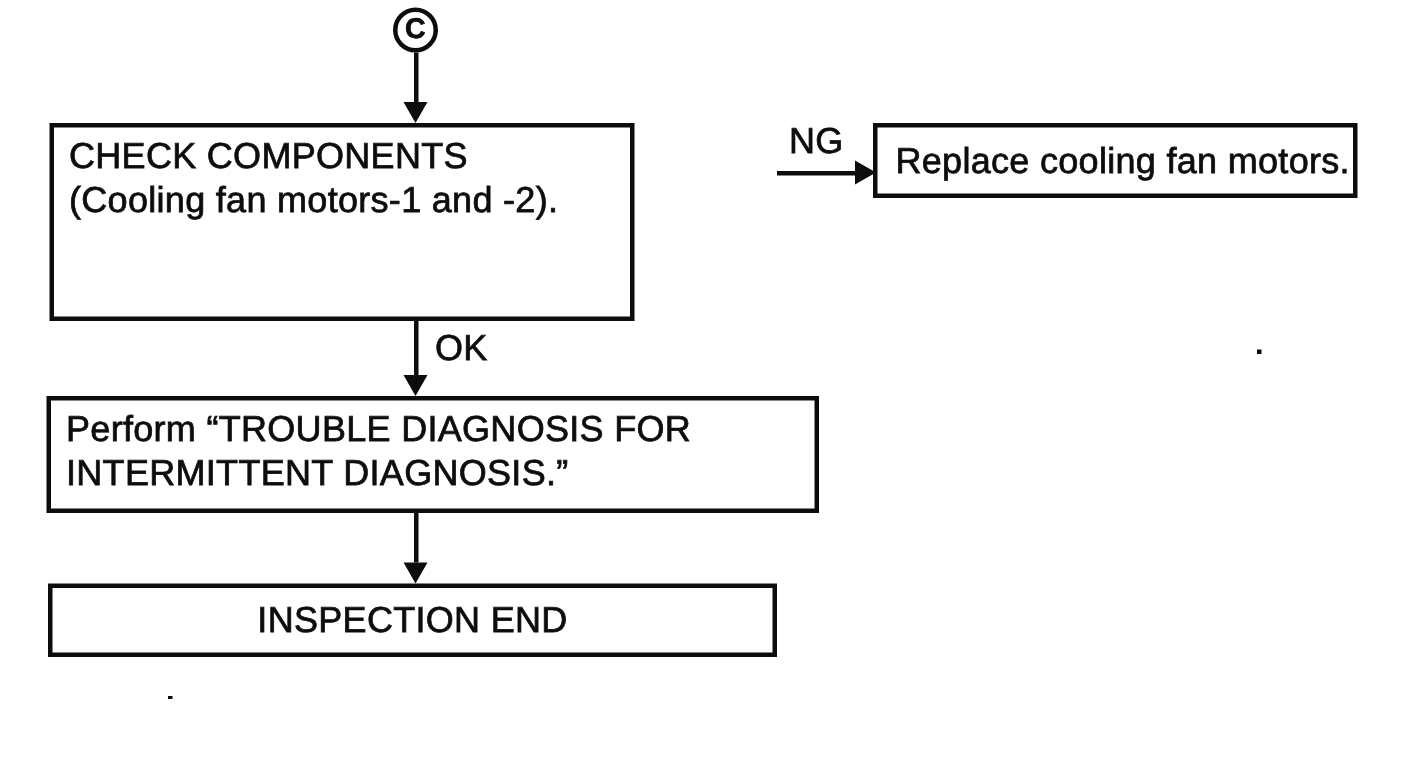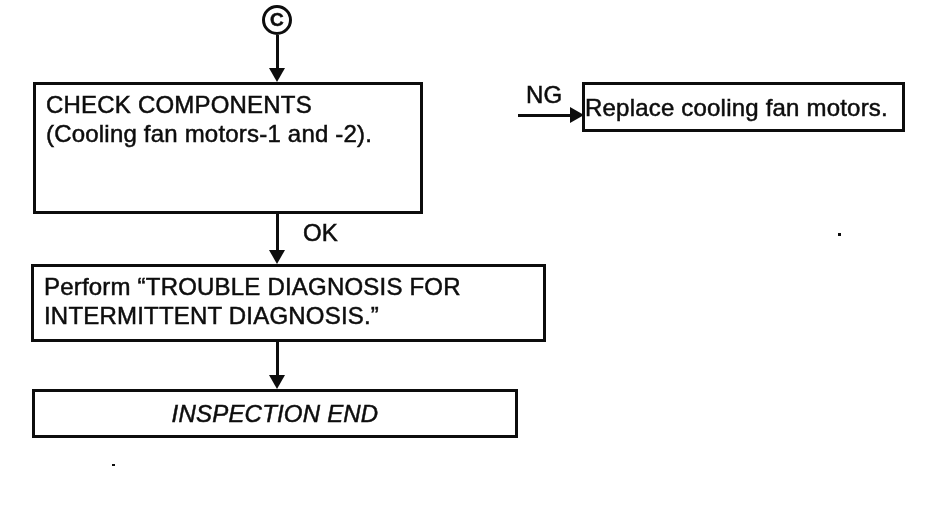--- a/index.html
+++ b/index.html
@@ -33,24 +33,24 @@
     position: absolute;
     box-sizing: border-box;
     border: 3px solid #0d0d0d;
     background: #ffffff;
     font-size: 24px;
     line-height: 29px;
   }
   .fbox.padded { padding: 5px 10px; }
   #box-check   { left: 33px;  top: 82px;  width: 390px; height: 132px; }
   #box-replace { left: 582px; top: 82px;  width: 323px; height: 50px;
-                 display: flex; align-items: center; }
+                 display: flex; align-items: center; padding-left: 12px; }
   #box-trouble { left: 31px;  top: 264px; width: 515px; height: 78px; }
   #box-end     { left: 32px;  top: 389px; width: 486px; height: 49px;
-                 display: flex; align-items: center; justify-content: center; font-style: italic; }
+                 display: flex; align-items: center; justify-content: center; }
   
   .vline { position: absolute; width: 3px; background: #0d0d0d; }
   .hline { position: absolute; height: 3px; background: #0d0d0d; }
   .head-down {
     position: absolute; width: 0; height: 0;
     border-left: 8px solid transparent;
     border-right: 8px solid transparent;
     border-top: 14px solid #0d0d0d;
   }
   .head-right {
@@ -59,21 +59,21 @@
     border-bottom: 8px solid transparent;
     border-left: 14px solid #0d0d0d;
   }
   
   .edge-label {
     position: absolute;
     font-size: 24px;
     line-height: 24px;
   }
   #label-ng { left: 526px; top: 83px; }
-  #label-ok { left: 290px; top: 221px; margin-left: 13px; }
+  #label-ok { left: 290px; top: 221px; }
   
   .speck { position: absolute; background: #0d0d0d; }
   #speck-1 { left: 838px; top: 233px; width: 3px; height: 3px; }
   #speck-2 { left: 112px; top: 464px; width: 3px; height: 2px; }
 </style>
 </head>
 <body>
 
 <div id="page">
 

